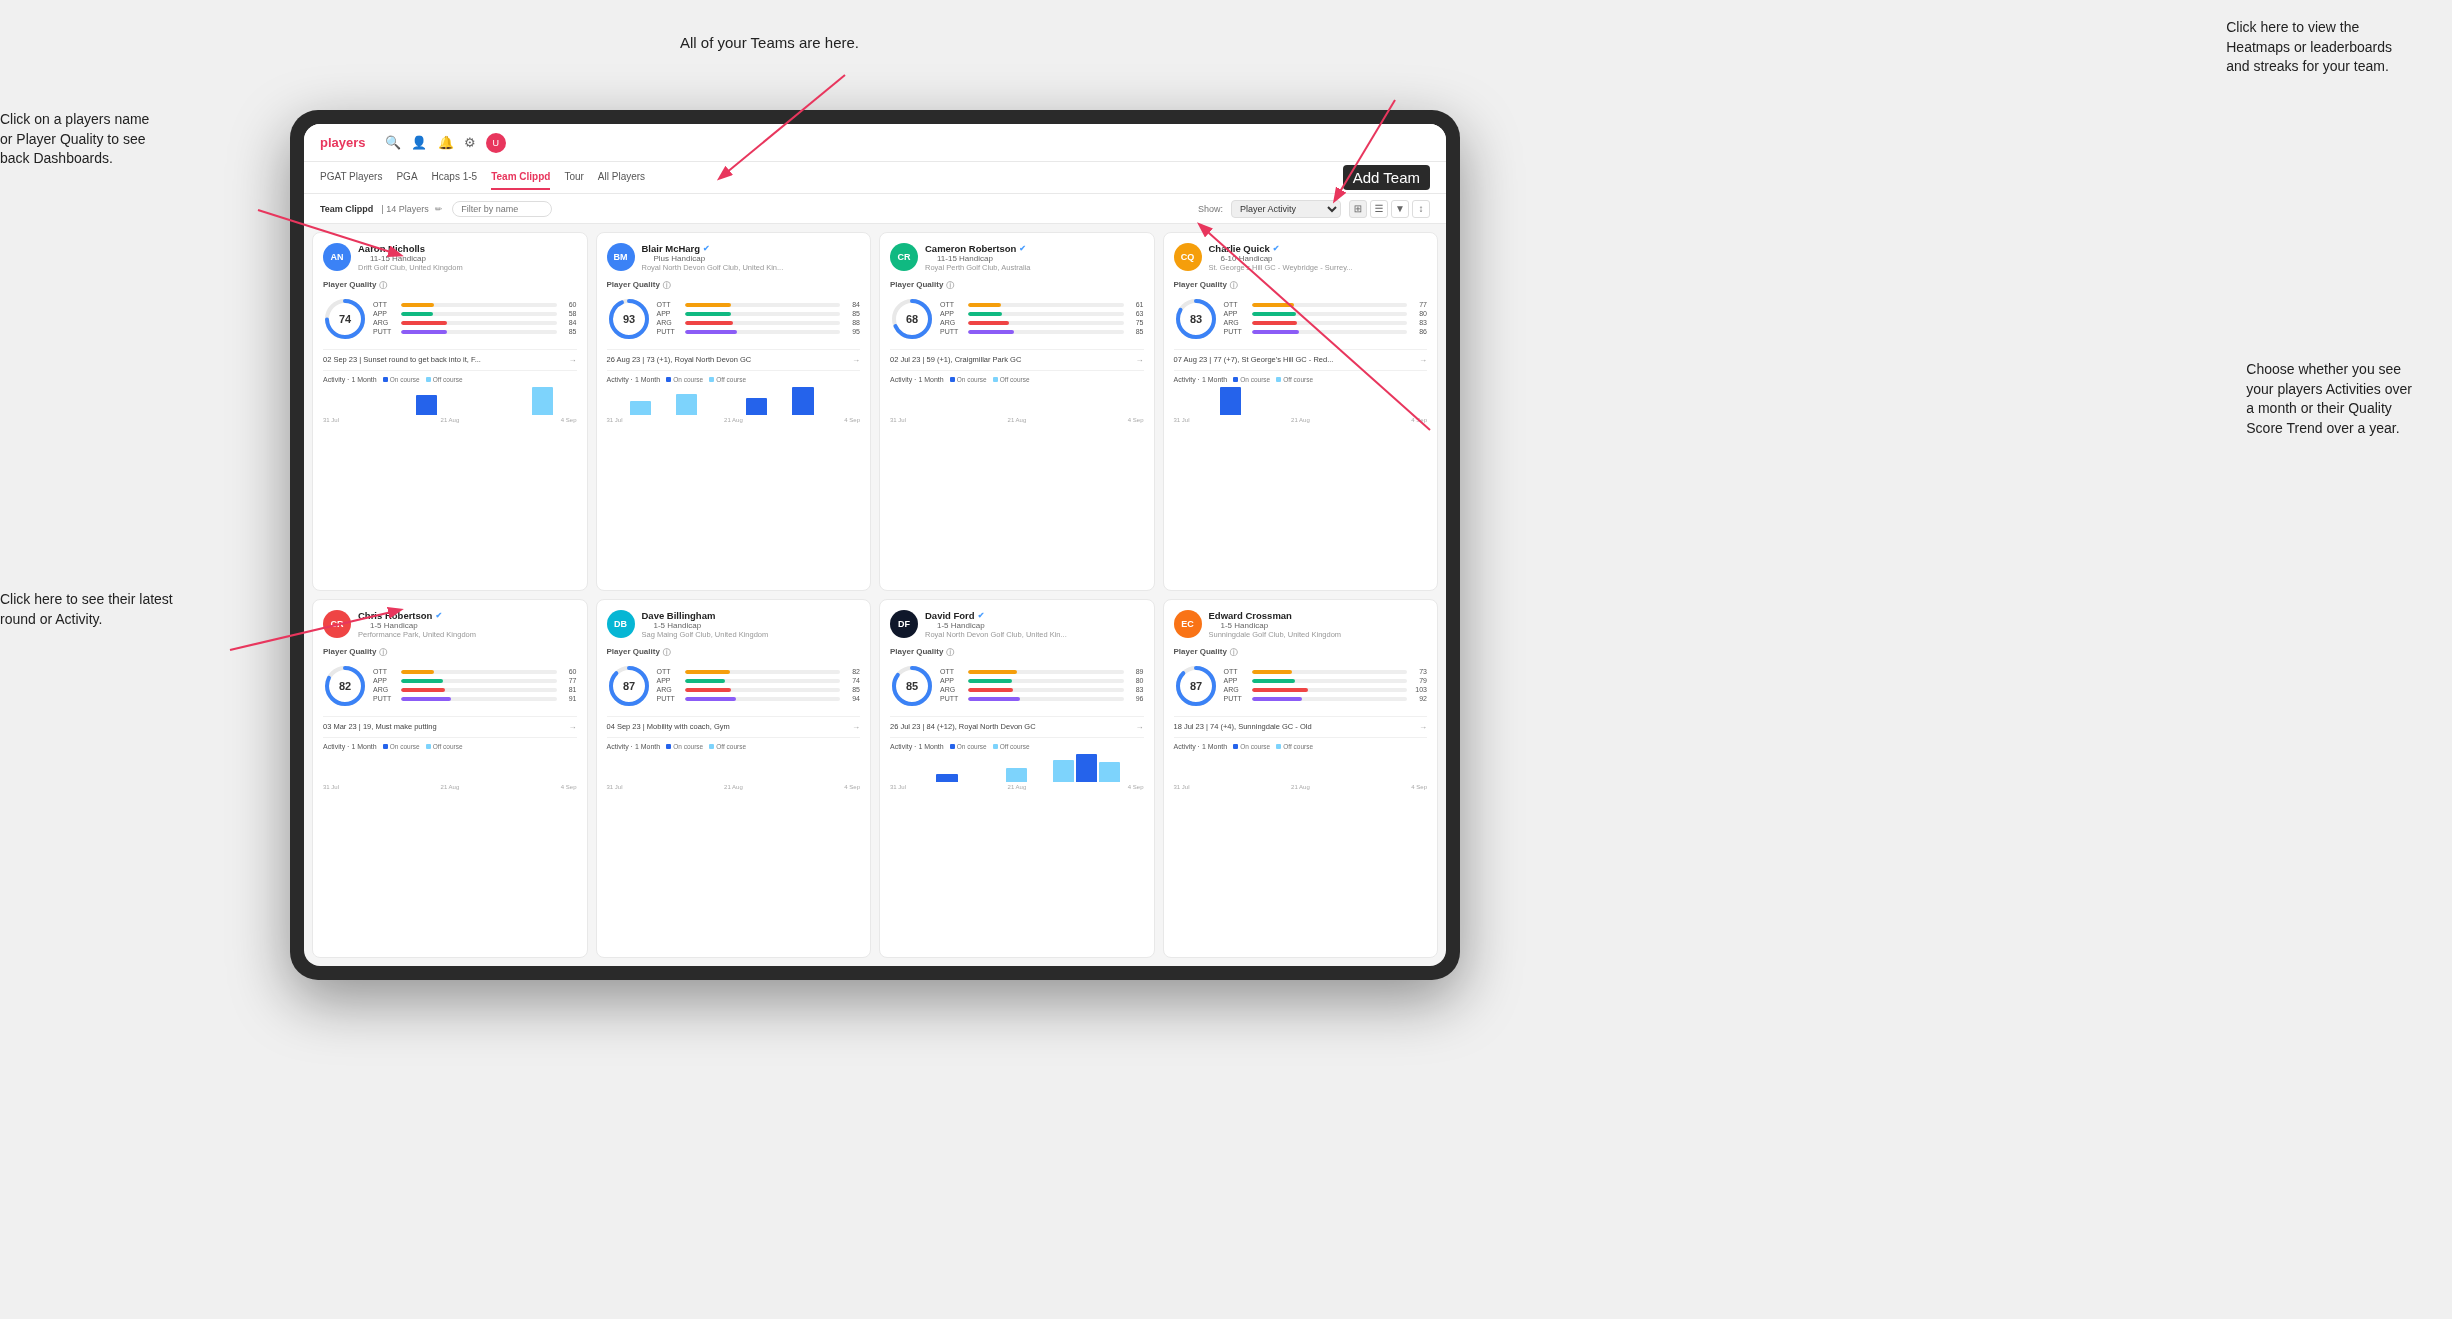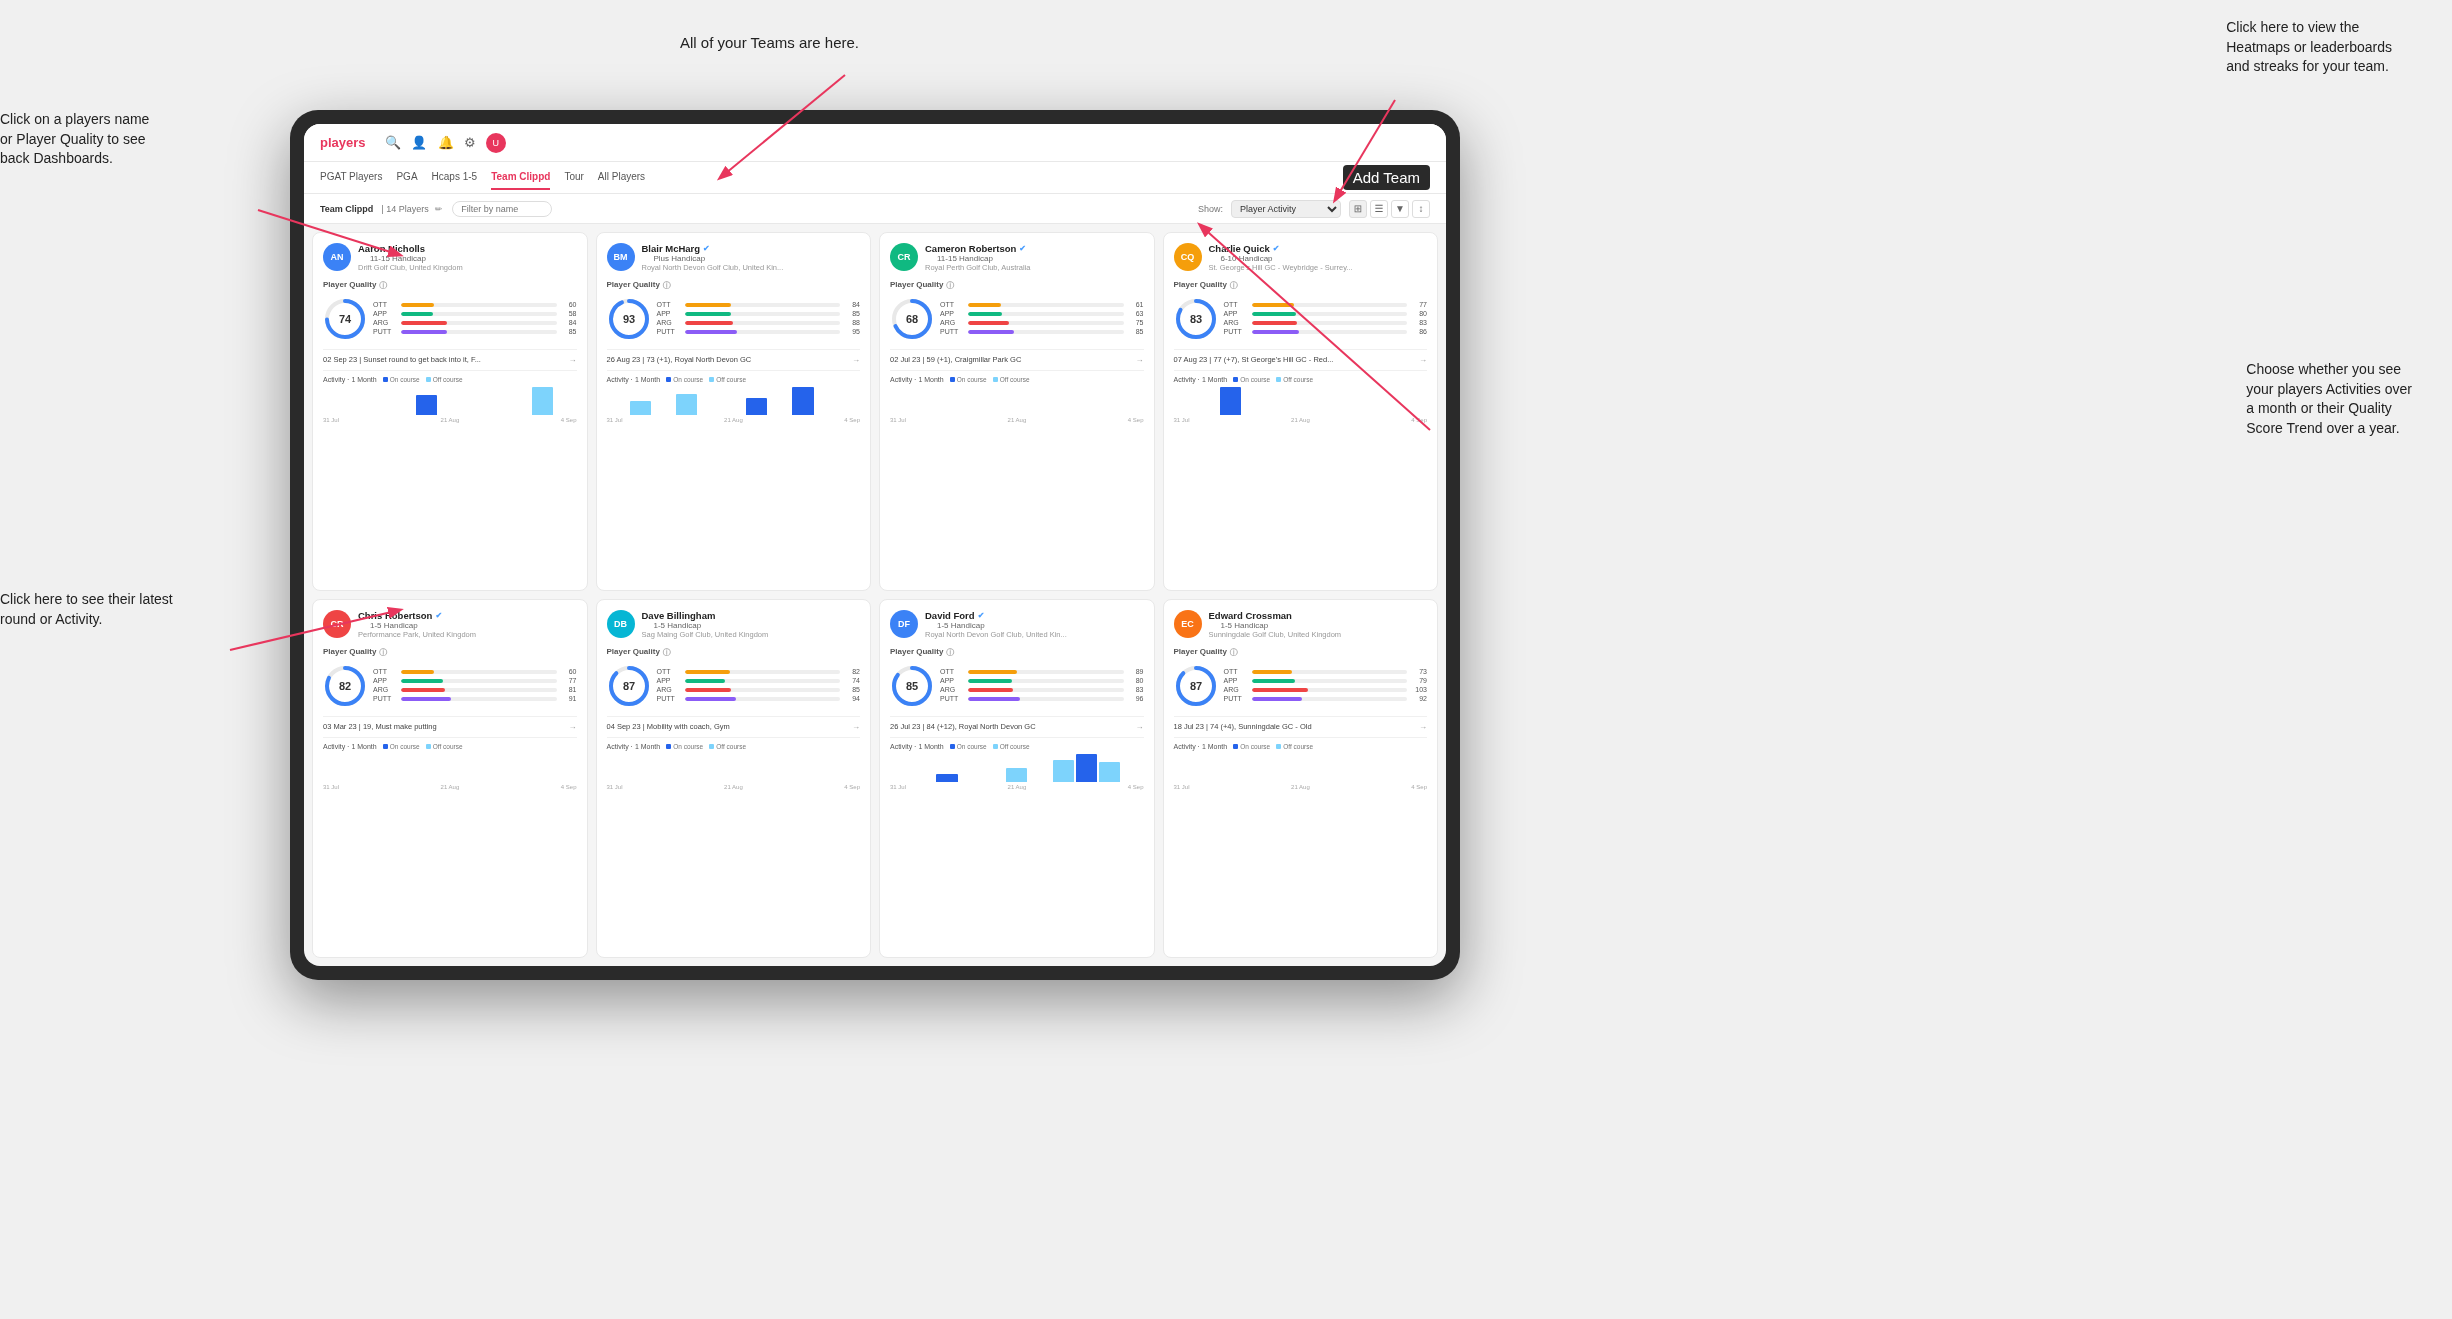--- a/index.html
+++ b/index.html
@@ -988,21 +988,21 @@
             </div>
       <div class="chart-x-labels">
         <span class="x-label">31 Jul</span>
         <span class="x-label">21 Aug</span>
         <span class="x-label">4 Sep</span>
       </div>
     </div>
   </div>
         <div class="player-card">
     <div class="player-header">
-      <div class="player-avatar" style="background:#3b82f6;display:flex;align-items:center;justify-content:center;">
+      <div class="player-avatar" style="background:#0f172a;display:flex;align-items:center;justify-content:center;">
         <span style="color:white;font-size:9px;font-weight:700;">DF</span>
       </div>
       <div class="player-info">
         <div class="player-name">David Ford<span class="verified-icon">✔</span></div>
         <div class="player-handicap">1-5 Handicap</div>
         <div class="player-club">Royal North Devon Golf Club, United Kin...</div>
       </div>
     </div>
     <div class="quality-label">Player Quality <span style="color:#aaa;font-size:8px;">ⓘ</span></div>
     <div class="quality-section">

